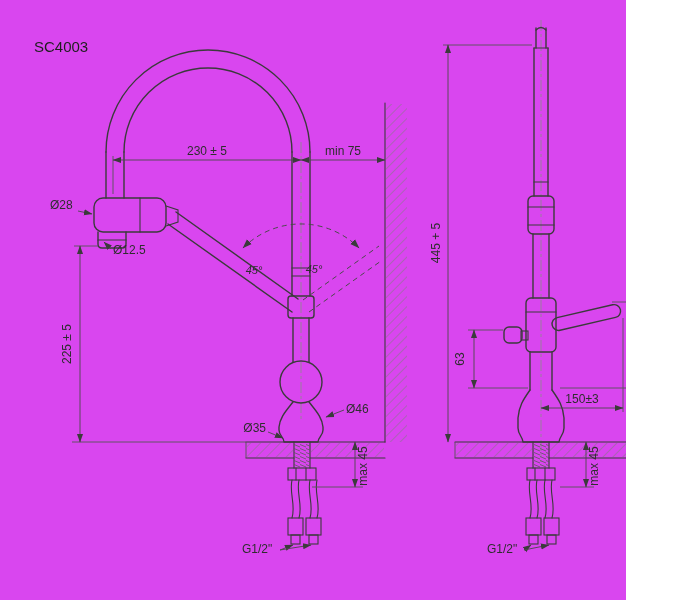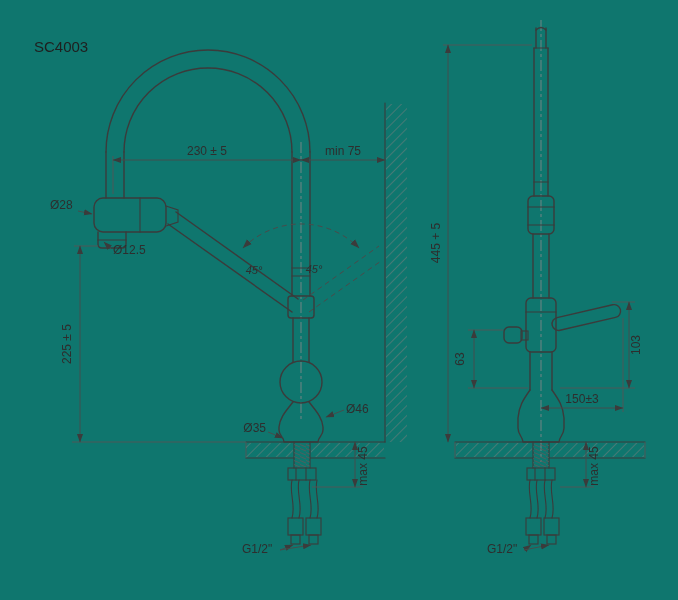--- a/index.html
+++ b/index.html
@@ -1,16 +1,16 @@
 <!DOCTYPE html>
 <html><head>
 <meta charset="utf-8">
 <style>
   html,body{margin:0;padding:0;background:#ffffff}
-  .stage{width:678px;height:600px;background:#0f766e;position:relative;font-family:"Liberation Sans",sans-serif;overflow:hidden}
+  .stage{width:626px;height:600px;background:#d946ef;position:relative;font-family:"Liberation Sans",sans-serif;overflow:hidden}
   svg{display:block}
   .obj{fill:none;stroke:#3b3b3b;stroke-width:1.4;stroke-linecap:round;stroke-linejoin:round}
   .obj2{fill:none;stroke:#3b3b3b;stroke-width:1.1;stroke-linecap:round}
   .thin{fill:none;stroke:#555;stroke-width:0.9}
   .dim{fill:none;stroke:#4a4a4a;stroke-width:0.9}
   .dash{fill:none;stroke:#4a4a4a;stroke-width:1;stroke-dasharray:5 4}
   .cl{fill:none;stroke:#8a8a8a;stroke-width:0.8;stroke-dasharray:11 3 3 3}
   .lbl{font-size:12px;fill:#2e2e2e}
   .deg{font-size:11px;font-style:italic;fill:#2e2e2e}
   .title{font-size:15px;fill:#1f1f1f}

